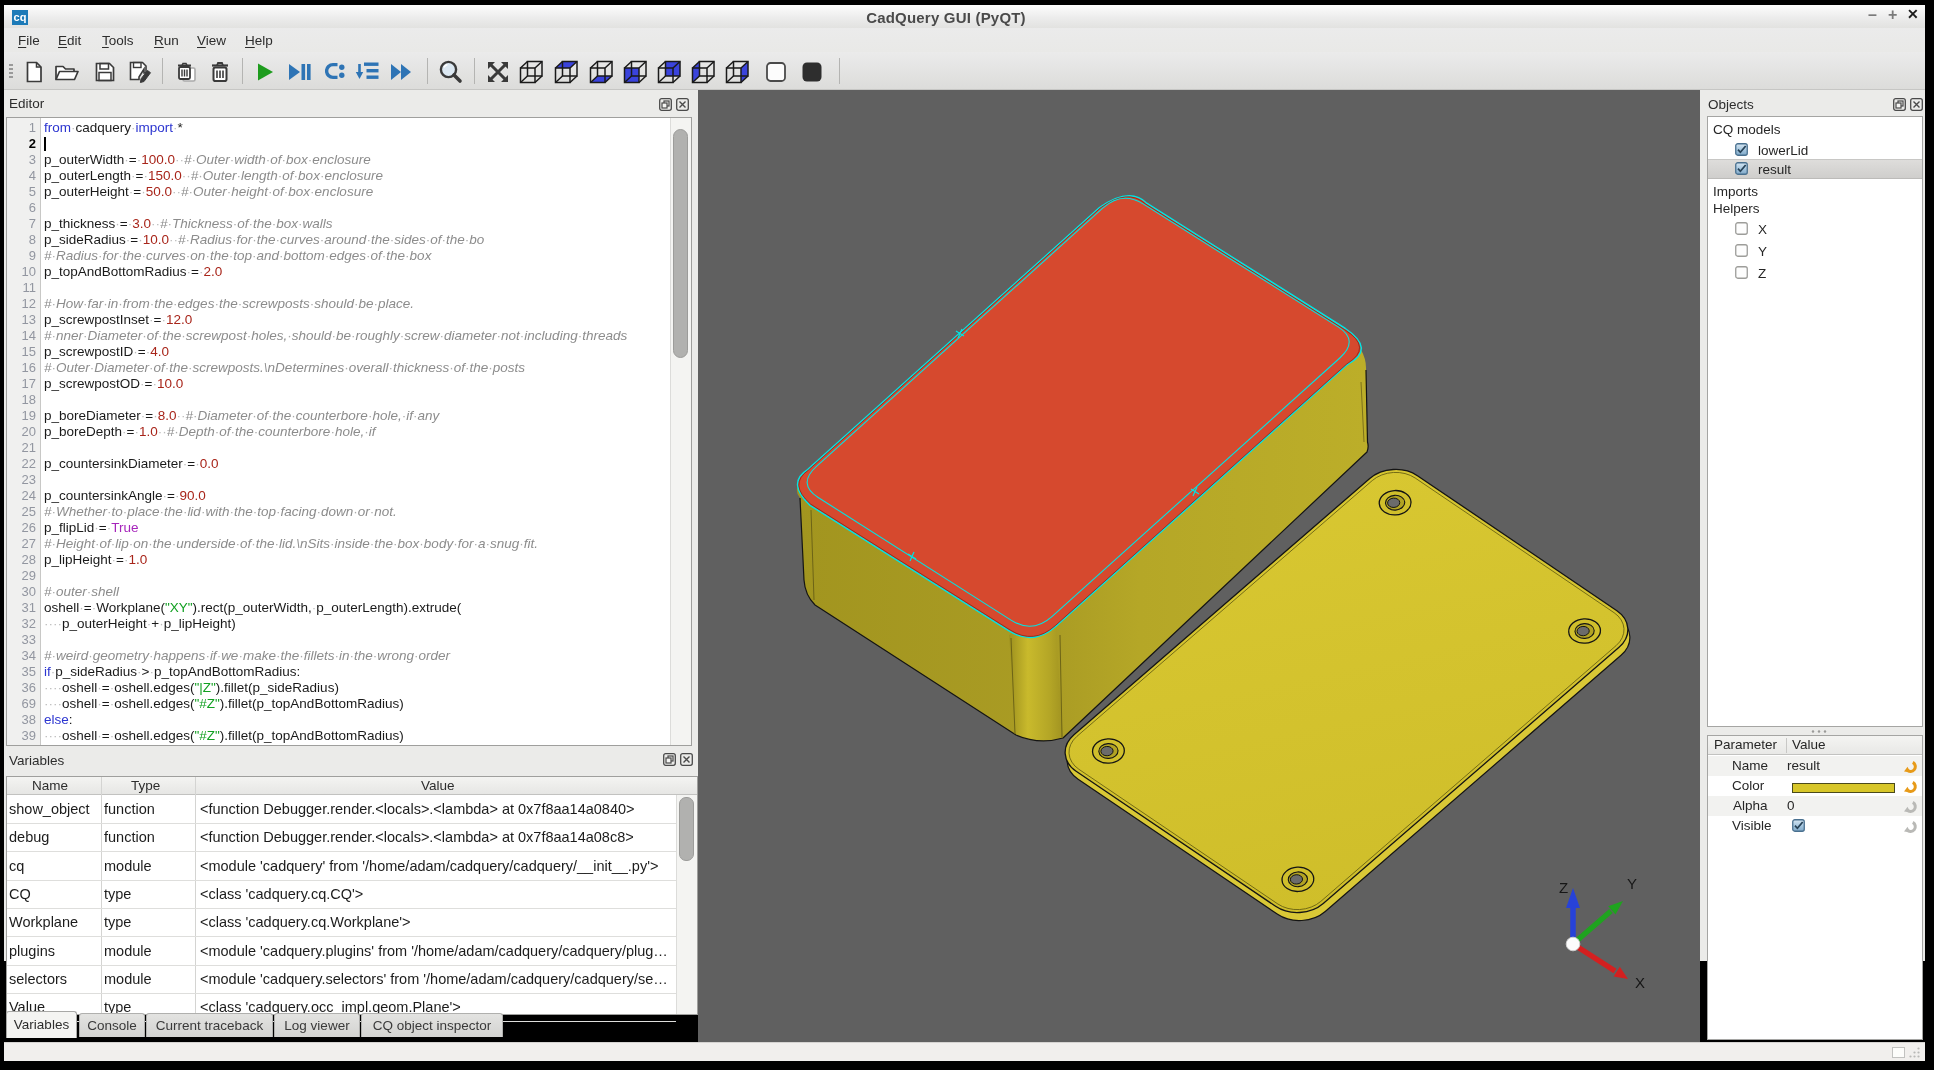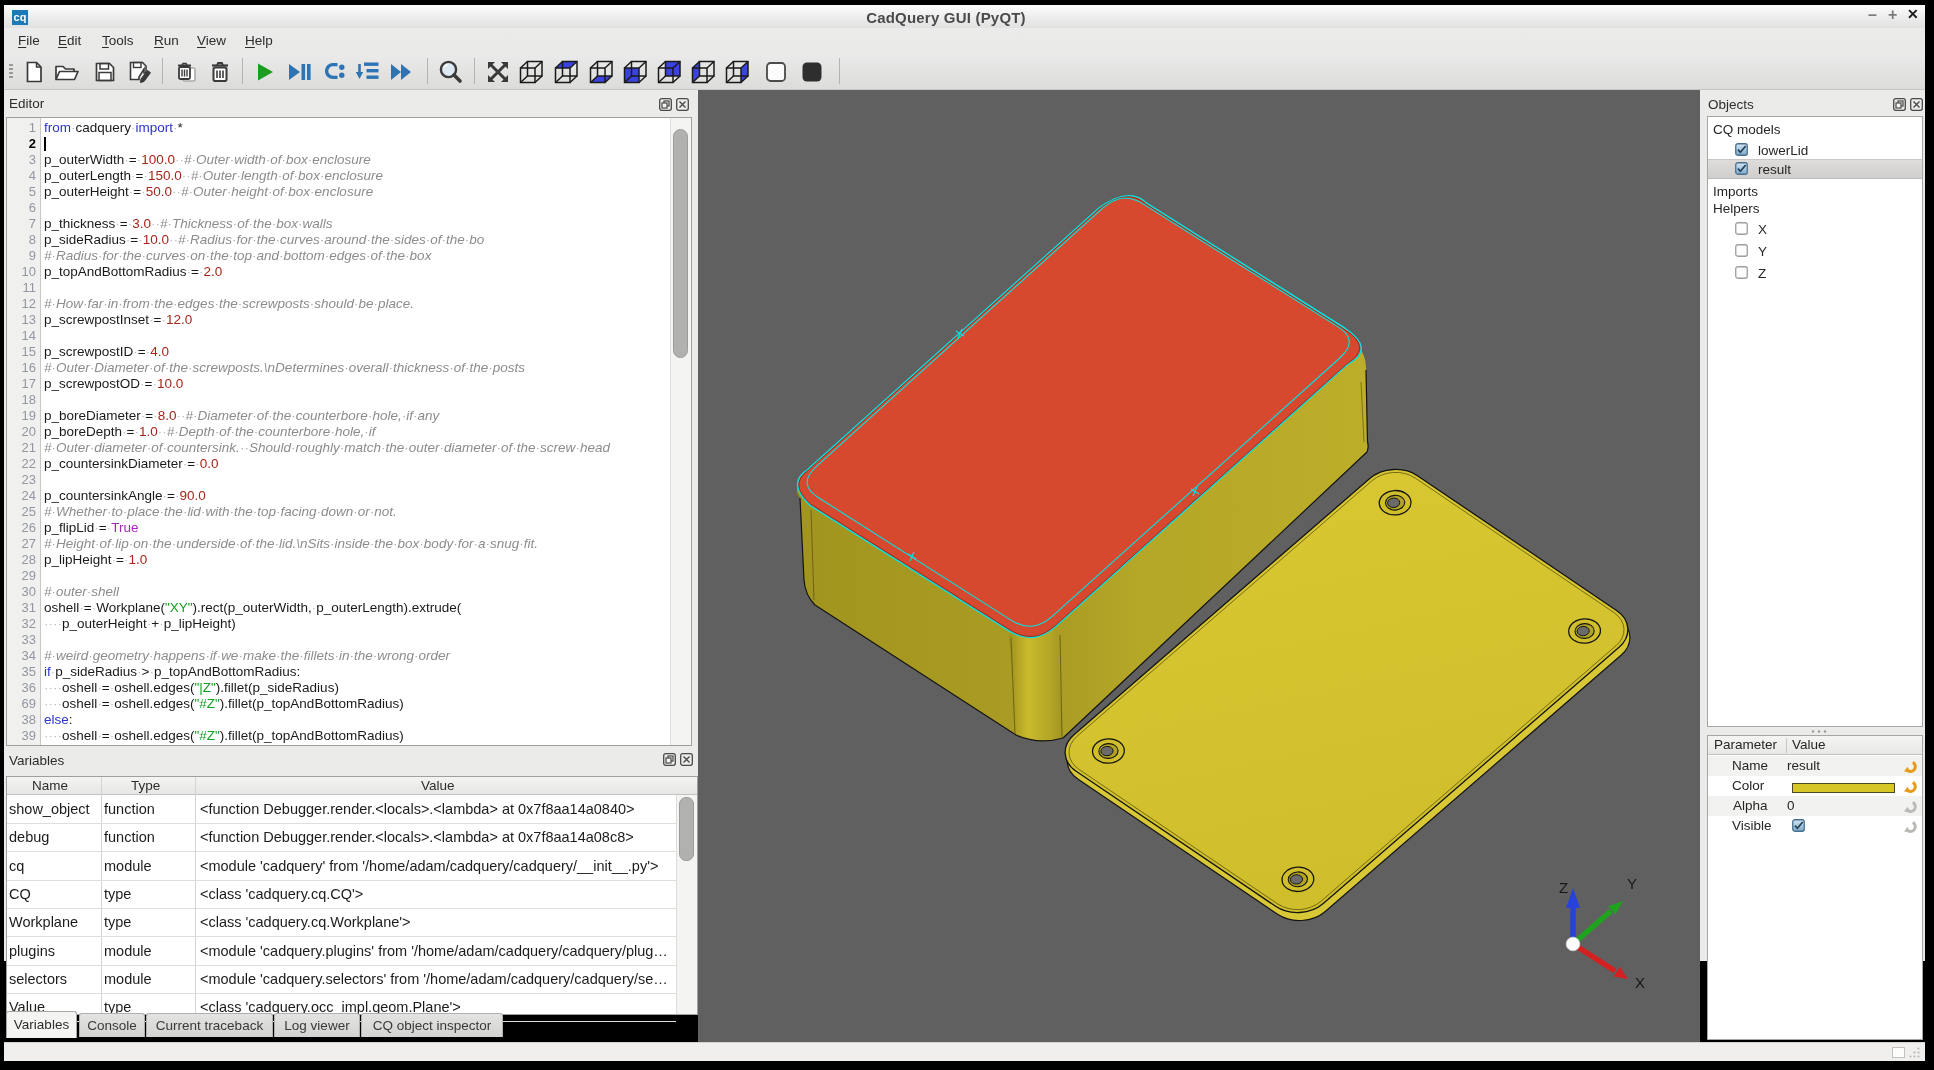--- a/index.html
+++ b/index.html
@@ -313,27 +313,27 @@
 <div class="cl" style="top:50px">p_outerLength<i>·</i>=<i>·</i><b class="n">150.0</b><i>·</i><i>·</i><b class="c">#<i>·</i>Outer<i>·</i>length<i>·</i>of<i>·</i>box<i>·</i>enclosure</b></div>
 <div class="cl" style="top:66px">p_outerHeight<i>·</i>=<i>·</i><b class="n">50.0</b><i>·</i><i>·</i><b class="c">#<i>·</i>Outer<i>·</i>height<i>·</i>of<i>·</i>box<i>·</i>enclosure</b></div>
 <div class="cl" style="top:82px"></div>
 <div class="cl" style="top:98px">p_thickness<i>·</i>=<i>·</i><b class="n">3.0</b><i>·</i><i>·</i><b class="c">#<i>·</i>Thickness<i>·</i>of<i>·</i>the<i>·</i>box<i>·</i>walls</b></div>
 <div class="cl" style="top:114px">p_sideRadius<i>·</i>=<i>·</i><b class="n">10.0</b><i>·</i><i>·</i><b class="c">#<i>·</i>Radius<i>·</i>for<i>·</i>the<i>·</i>curves<i>·</i>around<i>·</i>the<i>·</i>sides<i>·</i>of<i>·</i>the<i>·</i>bo</b></div>
 <div class="cl" style="top:130px"><b class="c">#<i>·</i>Radius<i>·</i>for<i>·</i>the<i>·</i>curves<i>·</i>on<i>·</i>the<i>·</i>top<i>·</i>and<i>·</i>bottom<i>·</i>edges<i>·</i>of<i>·</i>the<i>·</i>box</b></div>
 <div class="cl" style="top:146px">p_topAndBottomRadius<i>·</i>=<i>·</i><b class="n">2.0</b></div>
 <div class="cl" style="top:162px"></div>
 <div class="cl" style="top:178px"><b class="c">#<i>·</i>How<i>·</i>far<i>·</i>in<i>·</i>from<i>·</i>the<i>·</i>edges<i>·</i>the<i>·</i>screwposts<i>·</i>should<i>·</i>be<i>·</i>place.</b></div>
 <div class="cl" style="top:194px">p_screwpostInset<i>·</i>=<i>·</i><b class="n">12.0</b></div>
+<div class="cl" style="top:210px"><b class="c">#<i>·</i>nner<i>·</i>Diameter<i>·</i>of<i>·</i>the<i>·</i>screwpost<i>·</i>holes,<i>·</i>should<i>·</i>be<i>·</i>roughly<i>·</i>screw<i>·</i>diameter<i>·</i>not<i>·</i>including<i>·</i>threads</b></div>
 <div class="cl" style="top:226px">p_screwpostID<i>·</i>=<i>·</i><b class="n">4.0</b></div>
 <div class="cl" style="top:242px"><b class="c">#<i>·</i>Outer<i>·</i>Diameter<i>·</i>of<i>·</i>the<i>·</i>screwposts.\nDetermines<i>·</i>overall<i>·</i>thickness<i>·</i>of<i>·</i>the<i>·</i>posts</b></div>
 <div class="cl" style="top:258px">p_screwpostOD<i>·</i>=<i>·</i><b class="n">10.0</b></div>
 <div class="cl" style="top:274px"></div>
 <div class="cl" style="top:290px">p_boreDiameter<i>·</i>=<i>·</i><b class="n">8.0</b><i>·</i><i>·</i><b class="c">#<i>·</i>Diameter<i>·</i>of<i>·</i>the<i>·</i>counterbore<i>·</i>hole,<i>·</i>if<i>·</i>any</b></div>
 <div class="cl" style="top:306px">p_boreDepth<i>·</i>=<i>·</i><b class="n">1.0</b><i>·</i><i>·</i><b class="c">#<i>·</i>Depth<i>·</i>of<i>·</i>the<i>·</i>counterbore<i>·</i>hole,<i>·</i>if</b></div>
-<div class="cl" style="top:322px"><b class="c">#<i>·</i>Outer<i>·</i>diameter<i>·</i>of<i>·</i>countersink.<i>·</i><i>·</i>Should<i>·</i>roughly<i>·</i>match<i>·</i>the<i>·</i>outer<i>·</i>diameter<i>·</i>of<i>·</i>the<i>·</i>screw<i>·</i>head</b></div>
 <div class="cl" style="top:338px">p_countersinkDiameter<i>·</i>=<i>·</i><b class="n">0.0</b></div>
 <div class="cl" style="top:370px">p_countersinkAngle<i>·</i>=<i>·</i><b class="n">90.0</b></div>
 <div class="cl" style="top:386px"><b class="c">#<i>·</i>Whether<i>·</i>to<i>·</i>place<i>·</i>the<i>·</i>lid<i>·</i>with<i>·</i>the<i>·</i>top<i>·</i>facing<i>·</i>down<i>·</i>or<i>·</i>not.</b></div>
 <div class="cl" style="top:402px">p_flipLid<i>·</i>=<i>·</i><b class="b">True</b></div>
 <div class="cl" style="top:418px"><b class="c">#<i>·</i>Height<i>·</i>of<i>·</i>lip<i>·</i>on<i>·</i>the<i>·</i>underside<i>·</i>of<i>·</i>the<i>·</i>lid.\nSits<i>·</i>inside<i>·</i>the<i>·</i>box<i>·</i>body<i>·</i>for<i>·</i>a<i>·</i>snug<i>·</i>fit.</b></div>
 <div class="cl" style="top:434px">p_lipHeight<i>·</i>=<i>·</i><b class="n">1.0</b></div>
 <div class="cl" style="top:450px"></div>
 <div class="cl" style="top:466px"><b class="c">#<i>·</i>outer<i>·</i>shell</b></div>
 <div class="cl" style="top:482px">oshell<i>·</i>=<i>·</i>Workplane(<b class="s">"XY"</b>).rect(p_outerWidth,<i>·</i>p_outerLength).extrude(</div>
 <div class="cl" style="top:498px"><i>·</i><i>·</i><i>·</i><i>·</i>p_outerHeight<i>·</i>+<i>·</i>p_lipHeight)</div>

